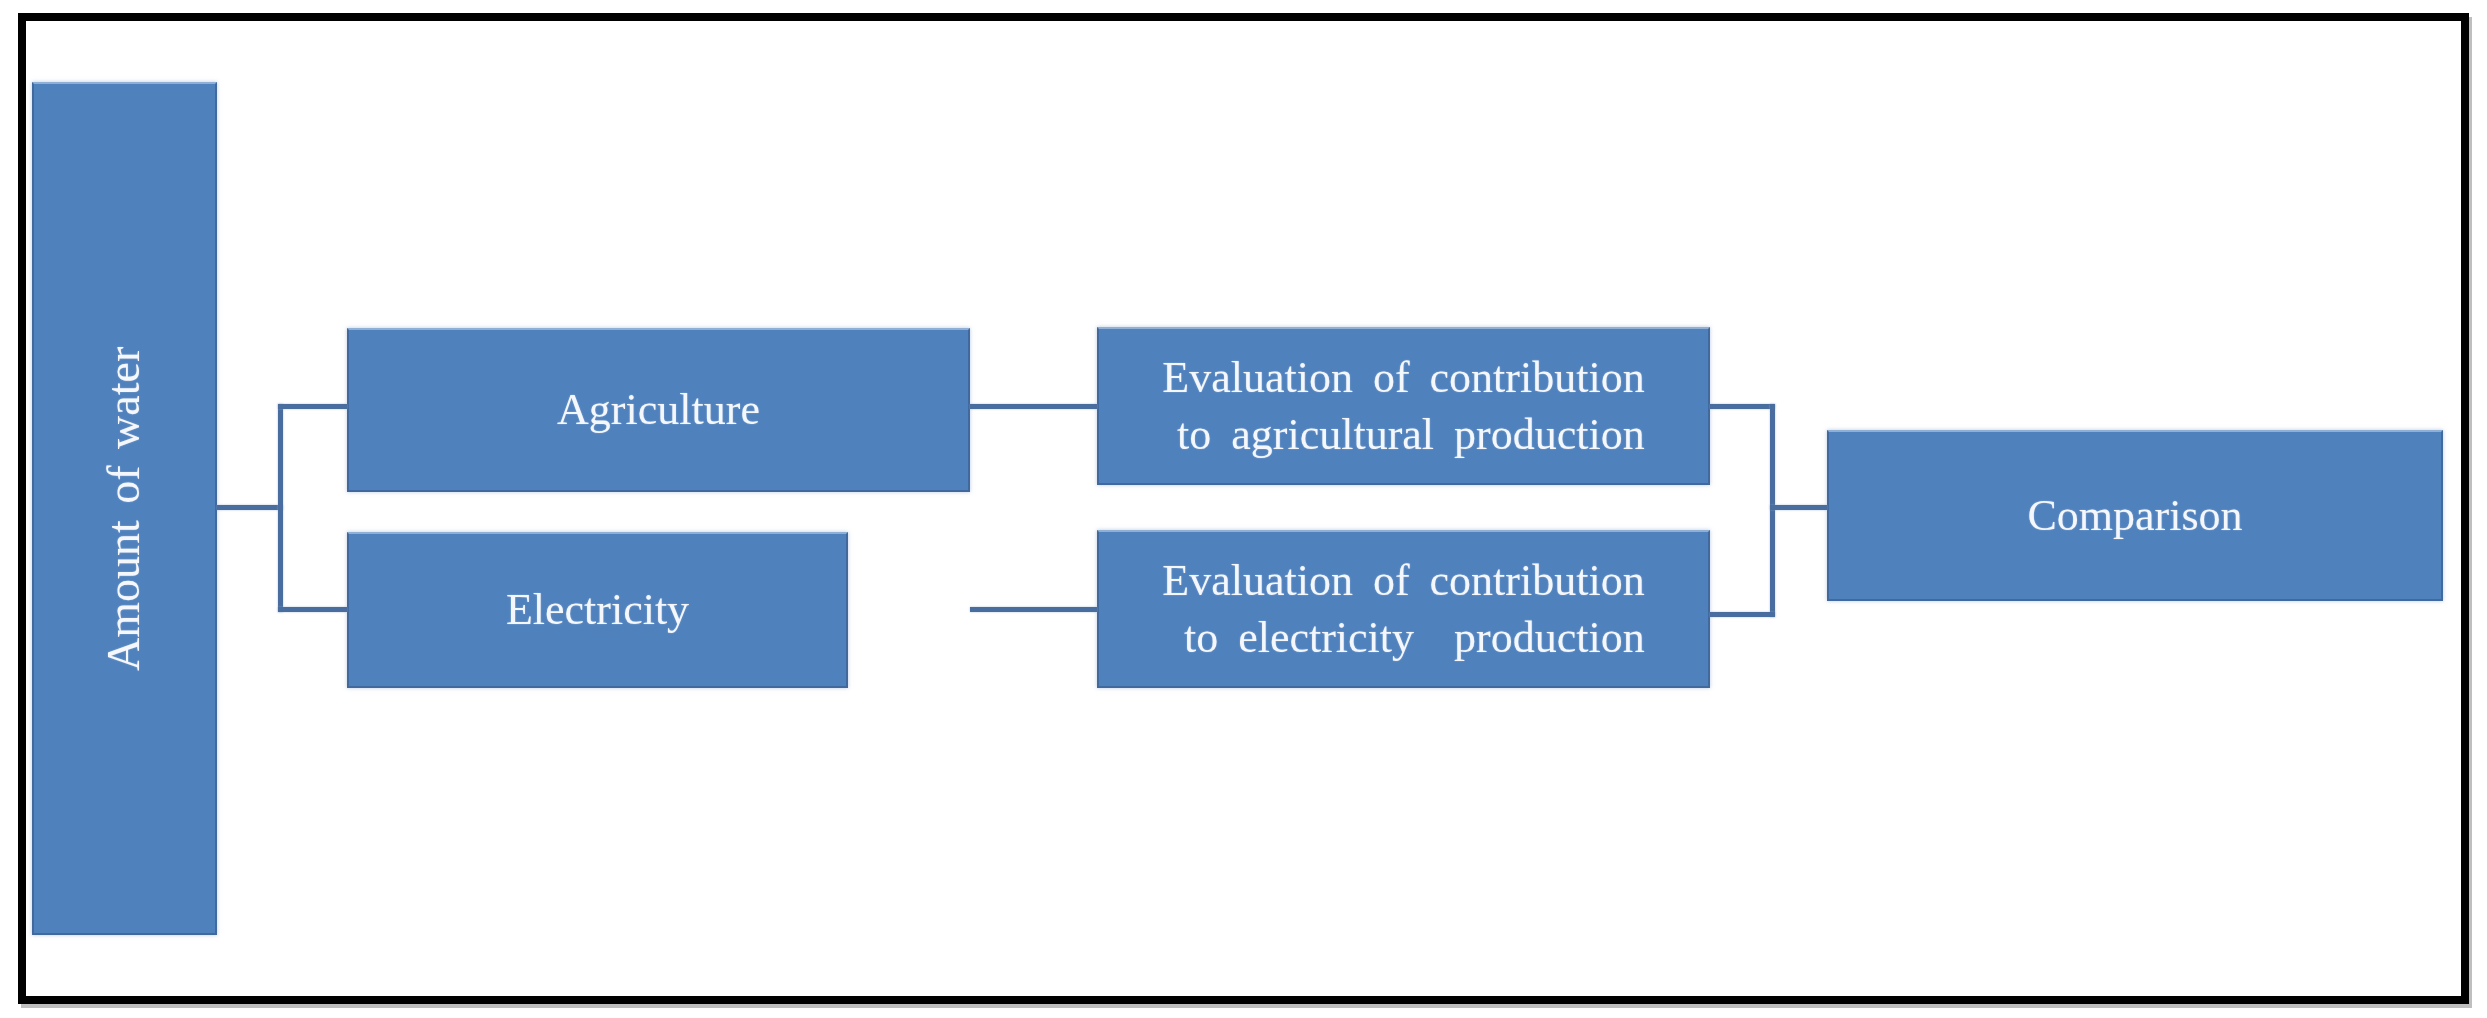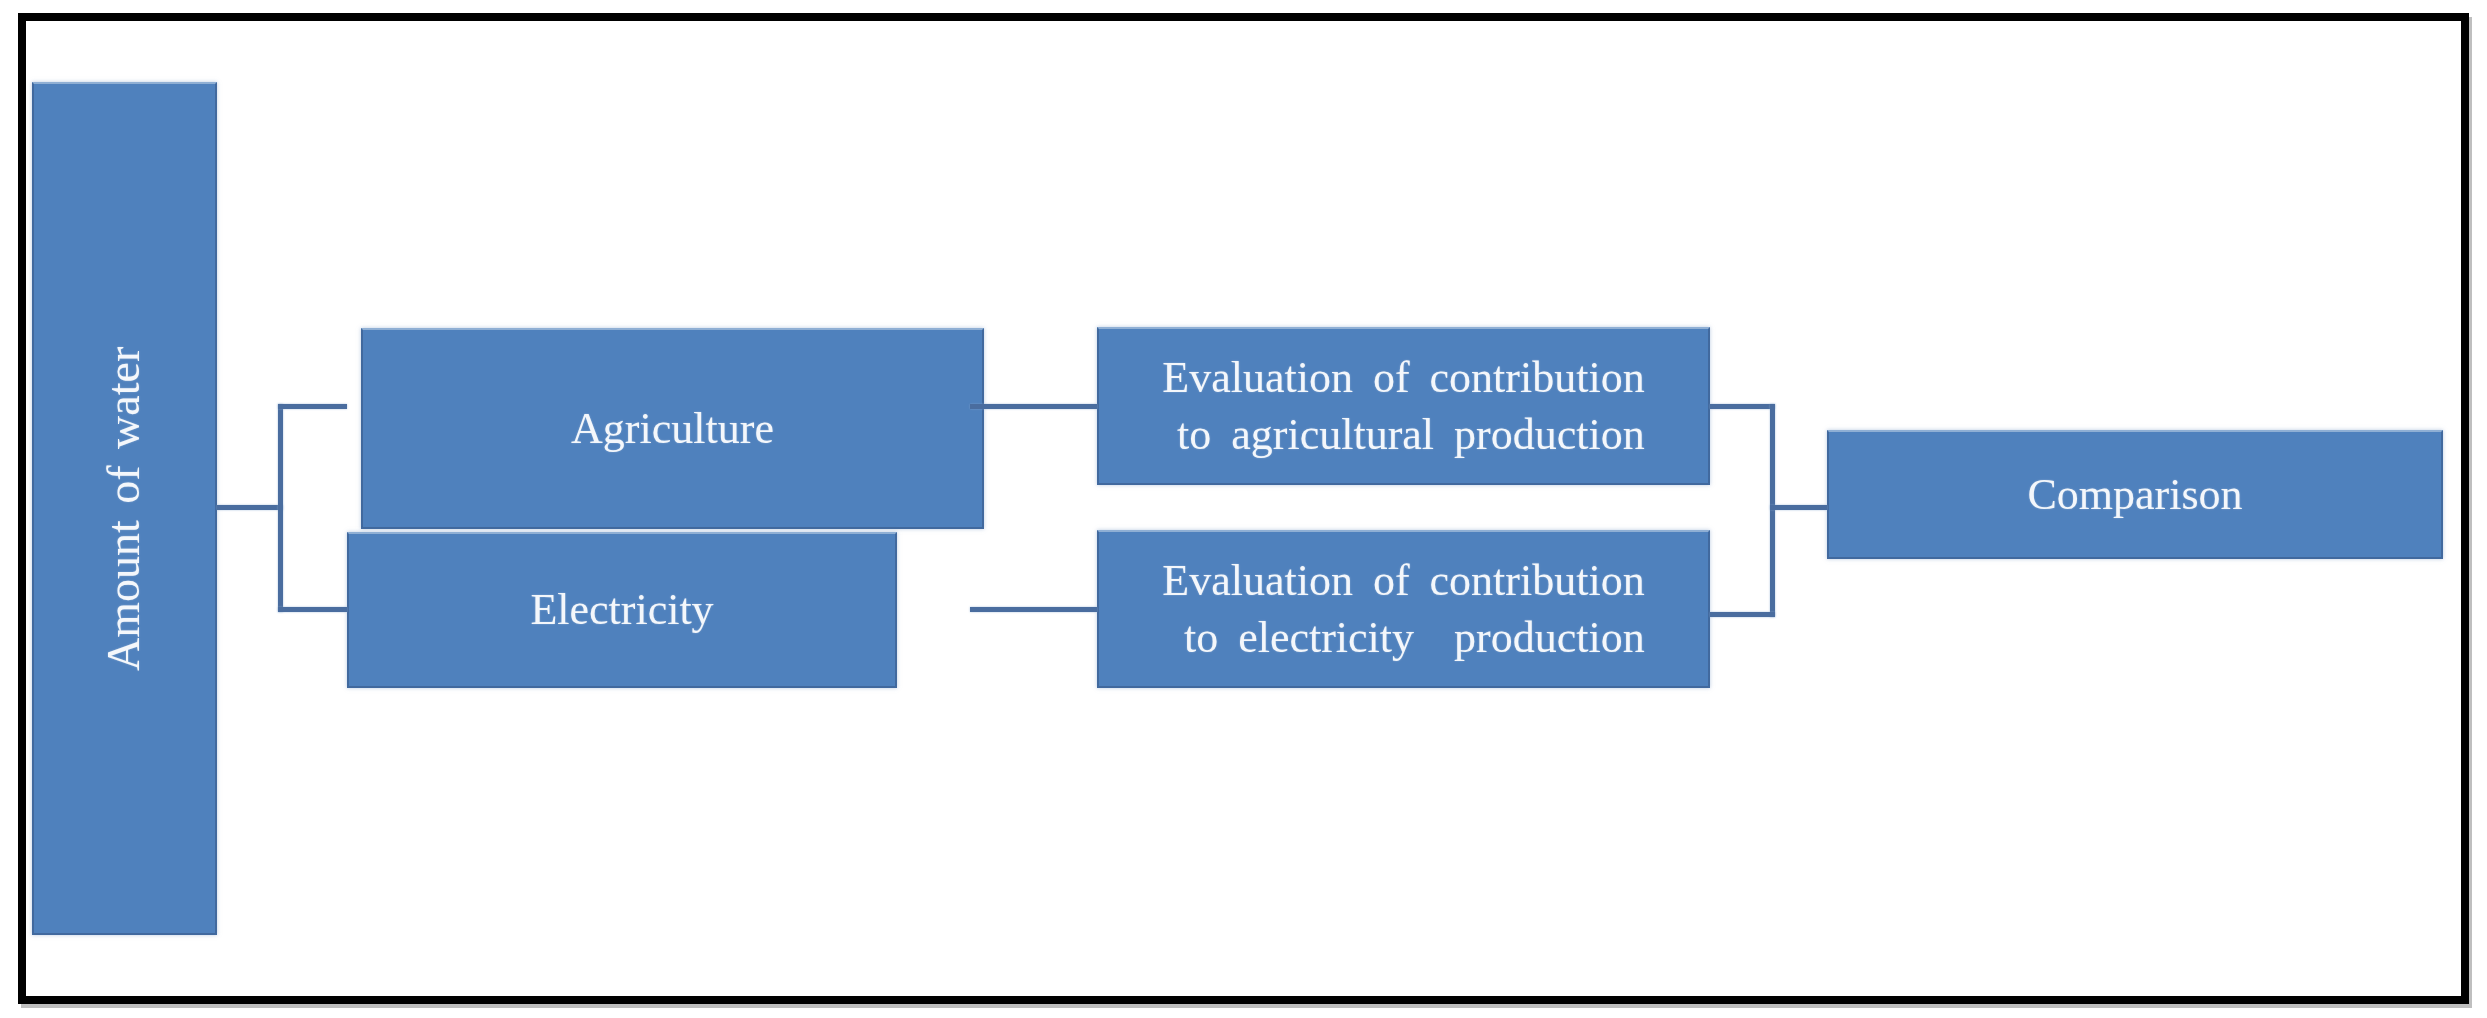--- a/index.html
+++ b/index.html
@@ -46,25 +46,25 @@
     word-spacing: 5px;
     white-space: pre-wrap;
     text-shadow: 0 0 2px rgba(255,255,255,0.35);
   }
   .node.root  { left: 32px;   top: 82px;  width: 185px; height: 853px; }
   .root .node-label {
     font-size: 46px;
     white-space: nowrap;
     transform: rotate(-90deg);
   }
-  .node.agri  { left: 361px;  top: 328px; width: 623px; height: 201px; }
-  .node.elec  { left: 347px;  top: 532px; width: 550px; height: 156px; }
+  .node.agri  { left: 347px;  top: 328px; width: 623px; height: 164px; }
+  .node.elec  { left: 347px;  top: 532px; width: 501px; height: 156px; }
   .node.ev1   { left: 1097px; top: 327px; width: 613px; height: 158px; }
   .node.ev2   { left: 1097px; top: 530px; width: 613px; height: 158px; }
-  .node.comp  { left: 1827px; top: 430px; width: 616px; height: 129px; }
+  .node.comp  { left: 1827px; top: 430px; width: 616px; height: 171px; }
   .ev1 .node-label, .ev2 .node-label { word-spacing: 9px; text-align: right; }
 
   
   .line {
     position: absolute;
     background: var(--connector, #4a6d9f);
     box-shadow: 0 0 2px rgba(140,170,210,0.8);
   }
   .c-root-stub      { left: 217px;  top: 505px; width: 66px;  height: 5px; }
   .c-left-vert      { left: 278px;  top: 404px; width: 5px;   height: 208px; }

